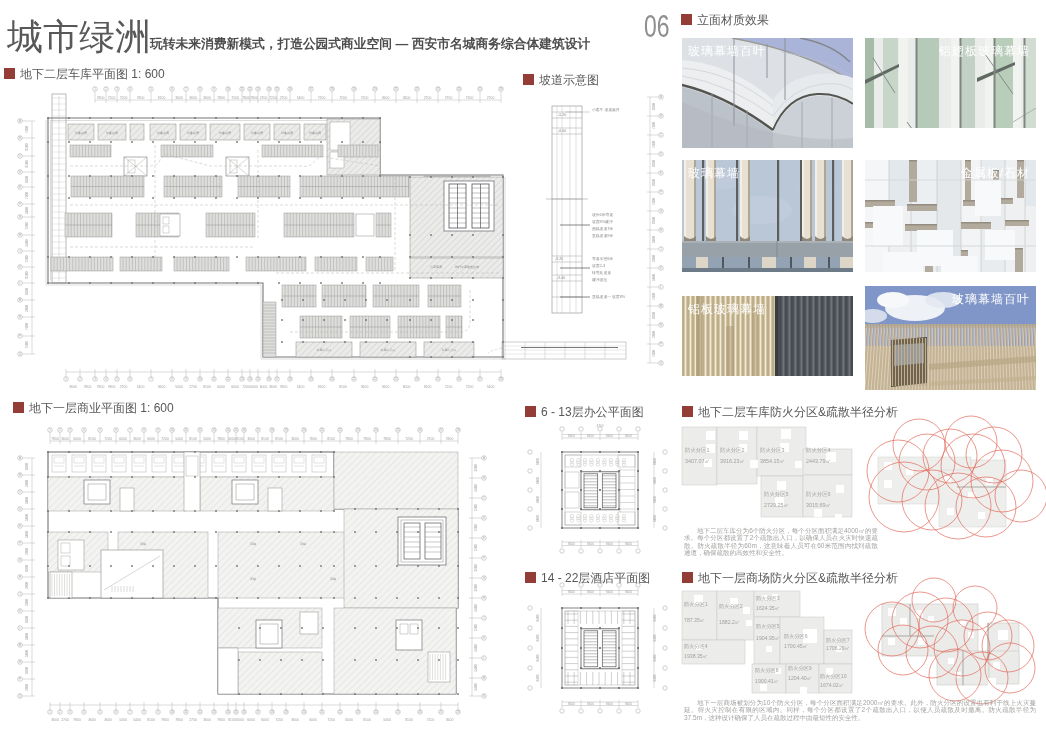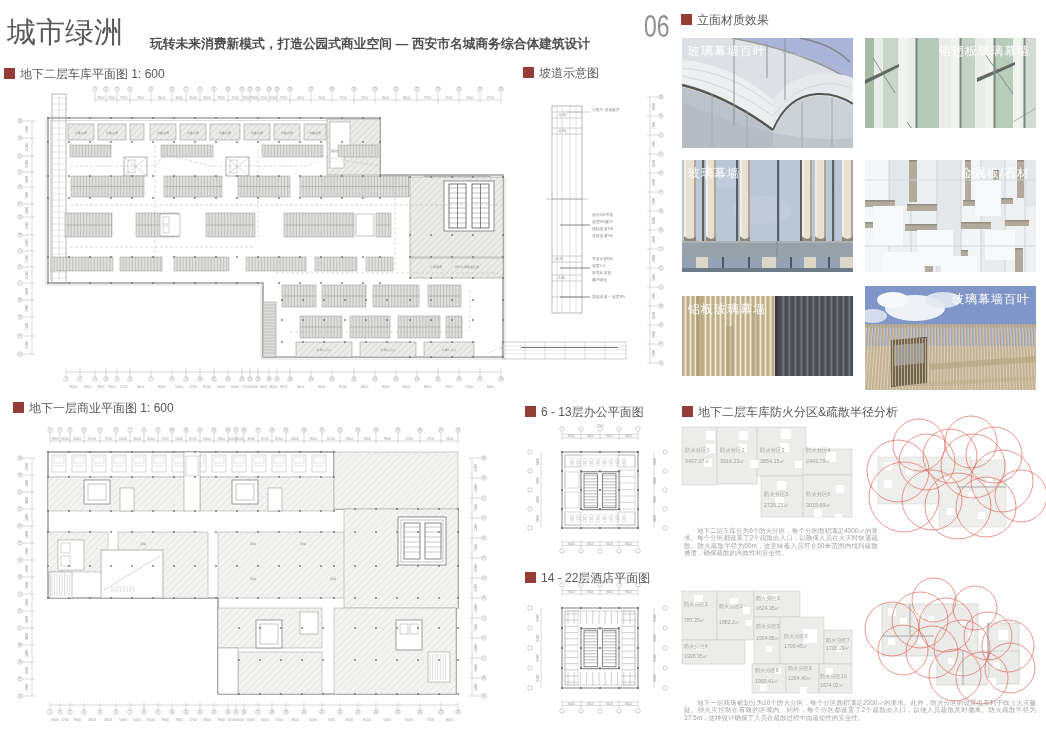--- a/index.html
+++ b/index.html
@@ -9,40 +9,41 @@
 .hdr .sq{display:inline-block;width:11px;height:11px;background:#943d36;margin-right:5px;vertical-align:-1px}
 .photo{position:absolute;overflow:hidden}
 .photo svg{position:absolute;left:0;top:0}
 .cap{position:absolute;top:5px;color:#fff;font-size:12px;letter-spacing:1px}
 .para{position:absolute;color:#a2a2a0;font-size:6.5px;line-height:1.12;text-align:justify;text-indent:2em}
 </style>
 </head>
 <body>
 <div id="page">
 
-<div style="position:absolute;left:7px;top:13px;font-size:29px;color:#585858">城市绿洲</div>
+<div style="position:absolute;left:7px;top:13px;font-size:36px;color:#585858">城市绿洲</div>
 
 <div style="position:absolute;left:150px;top:35px;font-size:13px;font-weight:bold;color:#4d4d4d;transform:scaleX(0.98);transform-origin:left top;white-space:nowrap">玩转未来消费新模式，打造公园式商业空间 — 西安市名城商务综合体建筑设计</div>
 
 <div style="position:absolute;left:644px;top:9px;font-size:31px;color:#8f8f8f;transform:scaleX(0.74);transform-origin:left top">06</div>
 
 <div class="hdr" style="left:681px;top:12px"><span class="sq"></span>立面材质效果</div>
 
 <div class="hdr" style="left:4px;top:66px"><span class="sq"></span>地下二层车库平面图 1: 600</div>
 
-<div class="hdr" style="left:523px;top:65px"><span class="sq"></span>坡道示意图</div>
+<div class="hdr" style="left:523px;top:72px"><span class="sq"></span>坡道示意图</div>
 
 <div class="hdr" style="left:13px;top:400px"><span class="sq"></span>地下一层商业平面图 1: 600</div>
 
 <div class="hdr" style="left:525px;top:404px"><span class="sq"></span>6 - 13层办公平面图</div>
 
 <div class="hdr" style="left:525px;top:570px"><span class="sq"></span>14 - 22层酒店平面图</div>
 
 <div class="hdr" style="left:682px;top:404px"><span class="sq"></span>地下二层车库防火分区&amp;疏散半径分析</div>
 
+<div class="hdr" style="left:682px;top:570px"><span class="sq"></span>地下一层商场防火分区&amp;疏散半径分析</div>
 
 <div class="photo" style="left:682px;top:38px;width:171px;height:110px">
 <svg width="171" height="110" viewBox="0 0 171 110" preserveAspectRatio="none">
         <rect width="171" height="110" fill="#dde1e6"></rect>
         <path d="M50,0 L171,0 L171,44 Q120,12 50,0 Z" fill="#a9b4d8"></path>
         <path d="M50,0 Q125,14 171,44" fill="none" stroke="#9a9a92" stroke-width="1.3"></path>
         <path d="M0,22 Q50,26 91,62 L91,92 Q45,58 0,47 Z" fill="#eceef0"></path>
         <path d="M91,62 Q105,40 135,36 Q158,34 171,40 L171,66 Q150,55 135,56 Q105,58 91,92 Z" fill="#e7eaec"></path>
         <path d="M0,47 Q45,58 91,92" fill="none" stroke="#55554f" stroke-width="2.4"></path>
         <path d="M91,92 Q105,58 135,56 Q155,55 171,66" fill="none" stroke="#55554f" stroke-width="2"></path>

